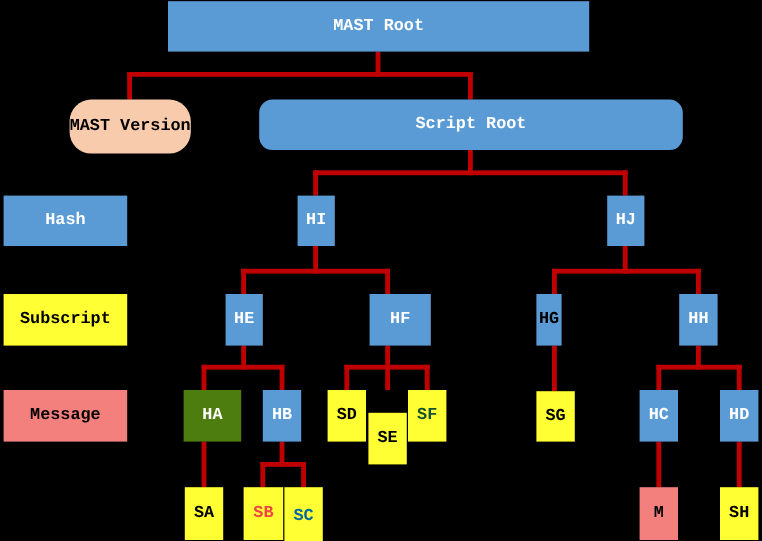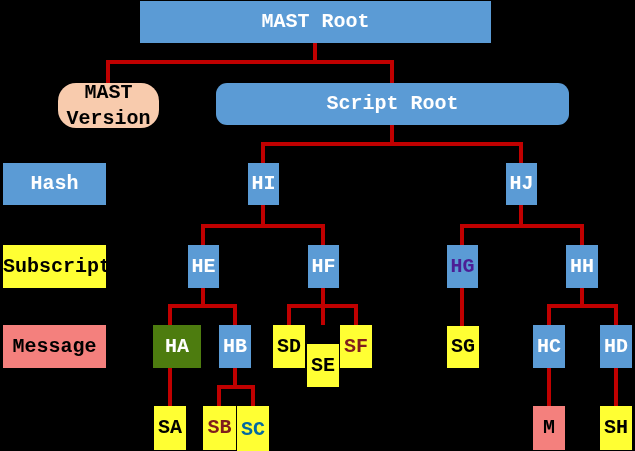--- a/index.html
+++ b/index.html
@@ -14,21 +14,21 @@
     background: #000;
     font-family: "Liberation Mono", monospace;
     overflow: hidden;
   }
   .node {
     position: absolute;
     display: flex;
     align-items: center;
     justify-content: center;
     text-align: center;
-    font-size: 20px;
+    font-size: 14px;
     font-weight: bold;
     line-height: 1.3;
     box-sizing: border-box;
   }
   .node span {
     display: block;
     width: 100%;
   }
   .line {
     position: absolute;
@@ -94,57 +94,57 @@
     </div>
     <div class="node" style="left: 248px; top: 163px; width: 31px; height: 42px; background: rgb(91, 155, 213); color: rgb(255, 255, 255);">
       <span>HI</span>
     </div>
     <div class="node" style="left: 506px; top: 163px; width: 31px; height: 42px; background: rgb(91, 155, 213); color: rgb(255, 255, 255);">
       <span>HJ</span>
     </div>
     <div class="node" style="left: 188px; top: 245px; width: 31px; height: 43px; background: rgb(91, 155, 213); color: rgb(255, 255, 255);">
       <span>HE</span>
     </div>
-    <div class="node" style="left: 308px; top: 245px; width: 31px; height: 43px; background: rgb(91, 155, 213); color: rgb(255, 255, 255);">
+    <div class="node" style="left: 308px; top: 245px; width: 51px; height: 43px; background: rgb(91, 155, 213); color: rgb(255, 255, 255);">
       <span>HF</span>
     </div>
-    <div class="node" style="left: 447px; top: 245px; width: 31px; height: 43px; background: rgb(91, 155, 213); color: #4c1d95;">
+    <div class="node" style="left: 447px; top: 245px; width: 21px; height: 43px; background: rgb(91, 155, 213); color: #000000;">
       <span>HG</span>
     </div>
     <div class="node" style="left: 566px; top: 245px; width: 32px; height: 43px; background: rgb(91, 155, 213); color: rgb(255, 255, 255);">
       <span>HH</span>
     </div>
     <div class="node" style="left: 153px; top: 325px; width: 48px; height: 43px; background: #4d7c0f; color: rgb(255, 255, 255);">
       <span>HA</span>
     </div>
     <div class="node" style="left: 219px; top: 325px; width: 32px; height: 43px; background: rgb(91, 155, 213); color: rgb(255, 255, 255);">
       <span>HB</span>
     </div>
     <div class="node" style="left: 273px; top: 325px; width: 32px; height: 43px; background: rgb(255, 255, 51); color: rgb(0, 0, 0); text-align: center;">
       <span>SD</span>
     </div>
     <div class="node" style="left: 307px; top: 325px; width: 32px; height: 43px; background: rgb(255, 255, 51); color: rgb(0, 0, 0); margin-top: 19px;">
       <span>SE</span>
     </div>
-    <div class="node" style="left: 340px; top: 325px; width: 32px; height: 43px; background: rgb(255, 255, 51); color: #7f1d1d;">
+    <div class="node" style="left: 340px; top: 325px; width: 32px; height: 43px; background: rgb(255, 255, 51); color: #14532d;">
       <span>SF</span>
     </div>
     <div class="node" style="left: 447px; top: 326px; width: 32px; height: 42px; background: rgb(255, 255, 51); color: rgb(0, 0, 0);">
       <span>SG</span>
     </div>
     <div class="node" style="left: 533px; top: 325px; width: 32px; height: 43px; background: rgb(91, 155, 213); color: rgb(255, 255, 255);">
       <span>HC</span>
     </div>
     <div class="node" style="left: 600px; top: 325px; width: 32px; height: 43px; background: rgb(91, 155, 213); color: rgb(255, 255, 255);">
       <span>HD</span>
     </div>
     <div class="node" style="left: 154px; top: 406px; width: 32px; height: 44px; background: rgb(255, 255, 51); color: rgb(0, 0, 0);">
       <span>SA</span>
     </div>
-    <div class="node" style="left: 203px; top: 406px; width: 33px; height: 44px; background: rgb(255, 255, 51); color: #7f1d1d;">
+    <div class="node" style="left: 203px; top: 406px; width: 33px; height: 44px; background: rgb(255, 255, 51); color: #ef4444;">
       <span>SB</span>
     </div>
     <div class="node" style="left: 237px; top: 406px; width: 32px; height: 48px; background: rgb(255, 255, 51); color: #0369a1;">
       <span>SC</span>
     </div>
     <div class="node" style="left: 533px; top: 406px; width: 32px; height: 44px; background: rgb(244, 128, 125); color: rgb(0, 0, 0);">
       <span>M</span>
     </div>
     <div class="node" style="left: 600px; top: 406px; width: 32px; height: 44px; background: rgb(255, 255, 51); color: rgb(0, 0, 0);">
       <span>SH</span>

